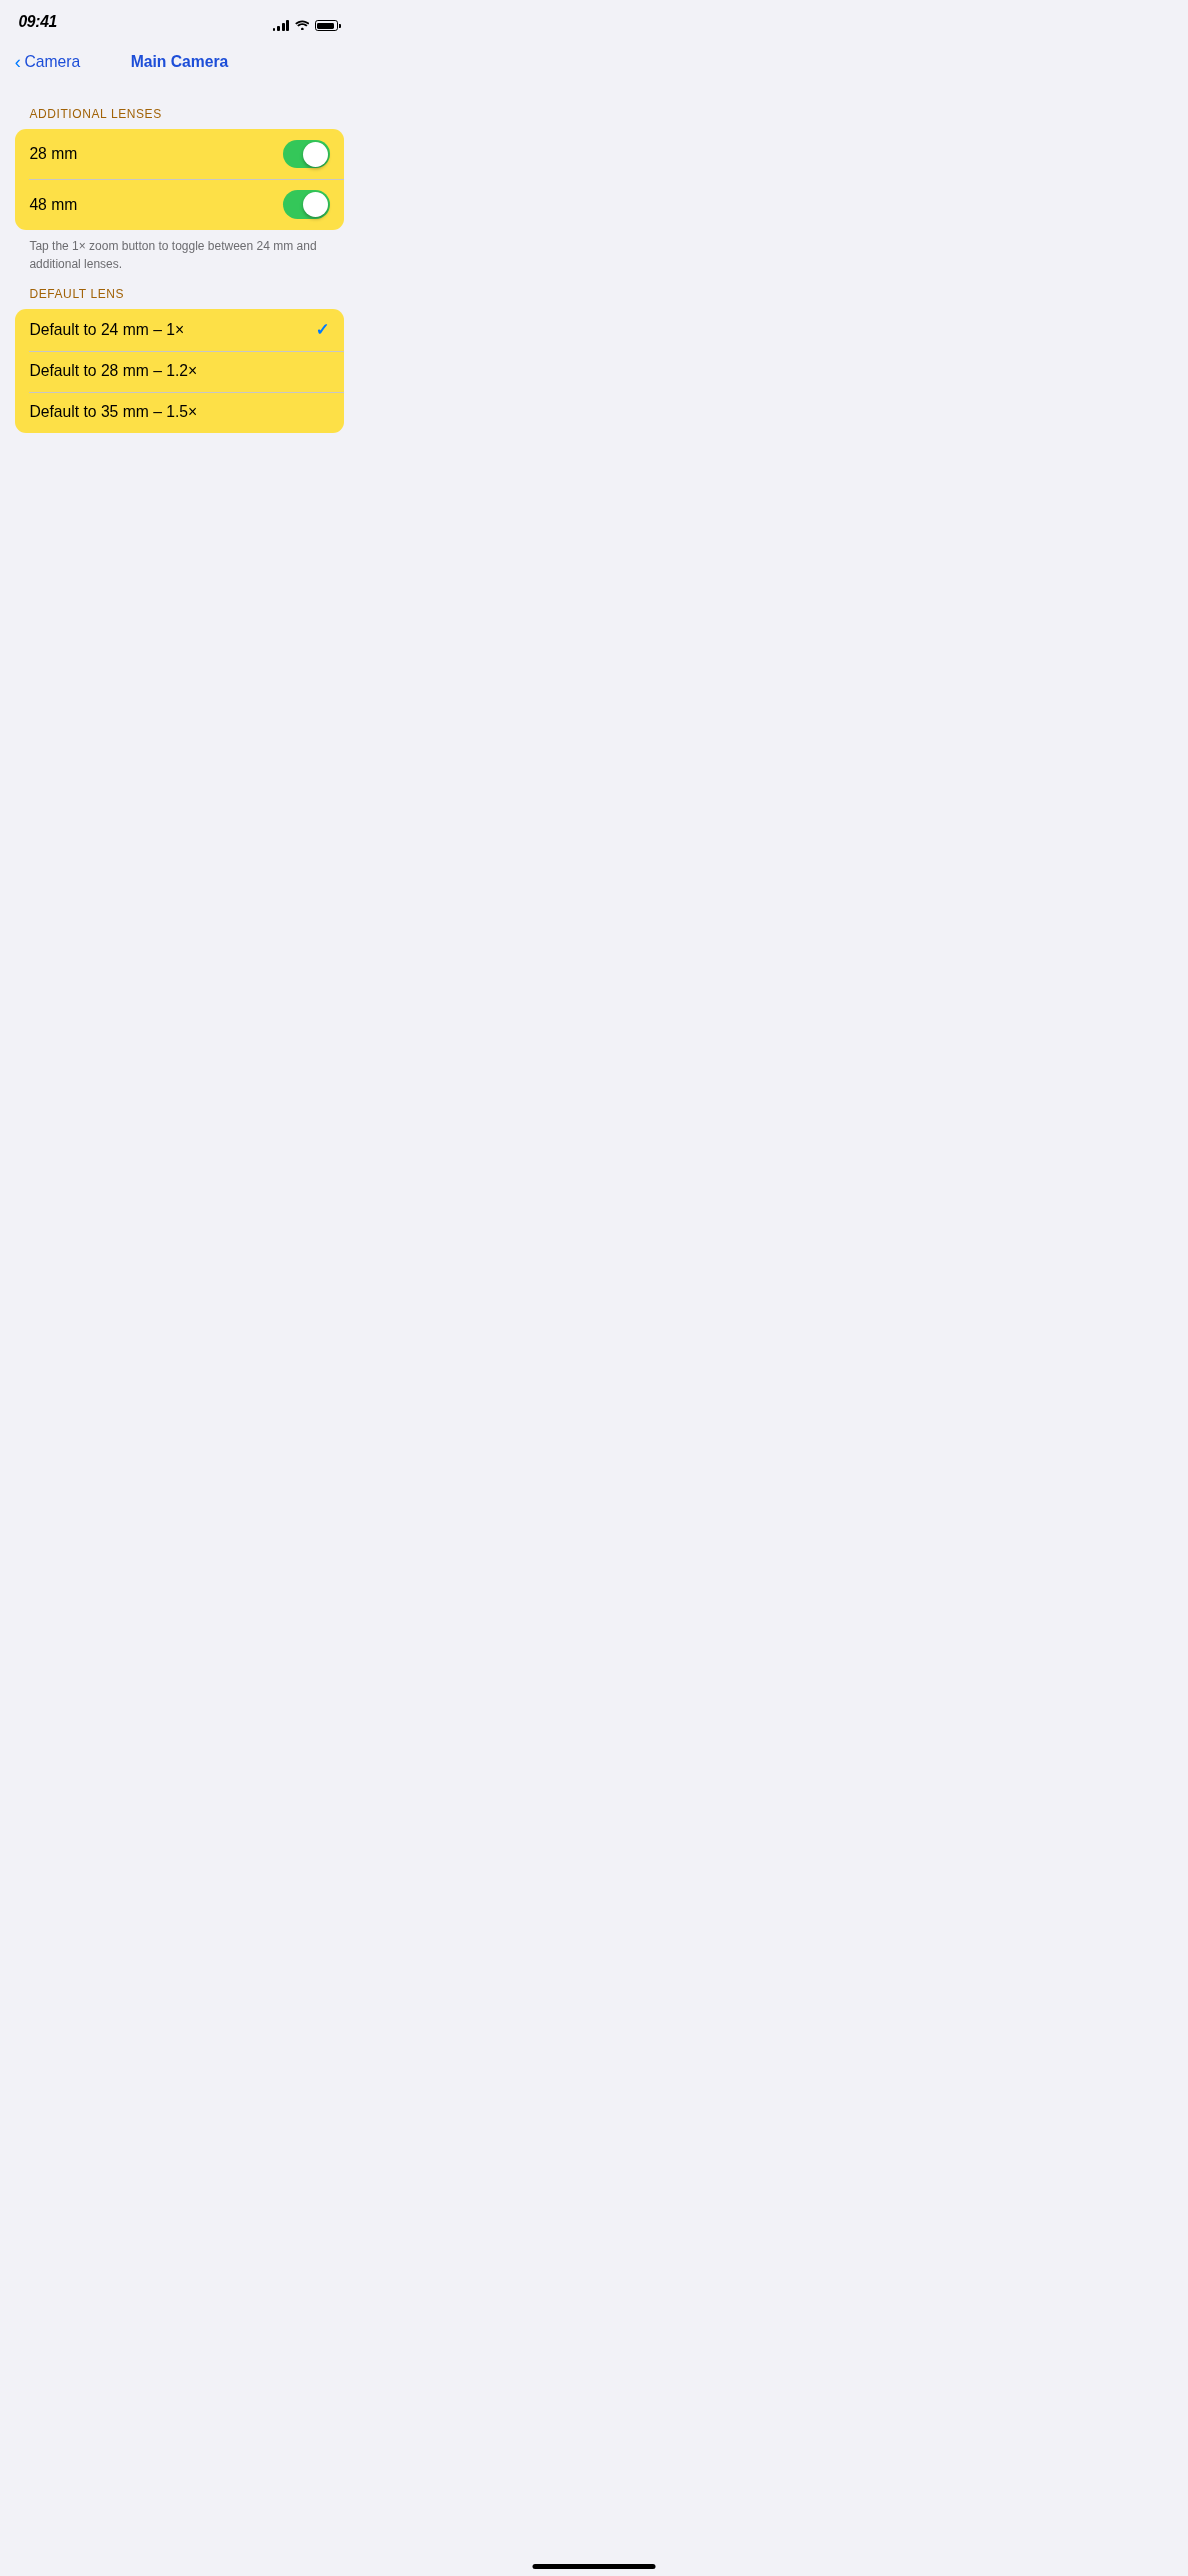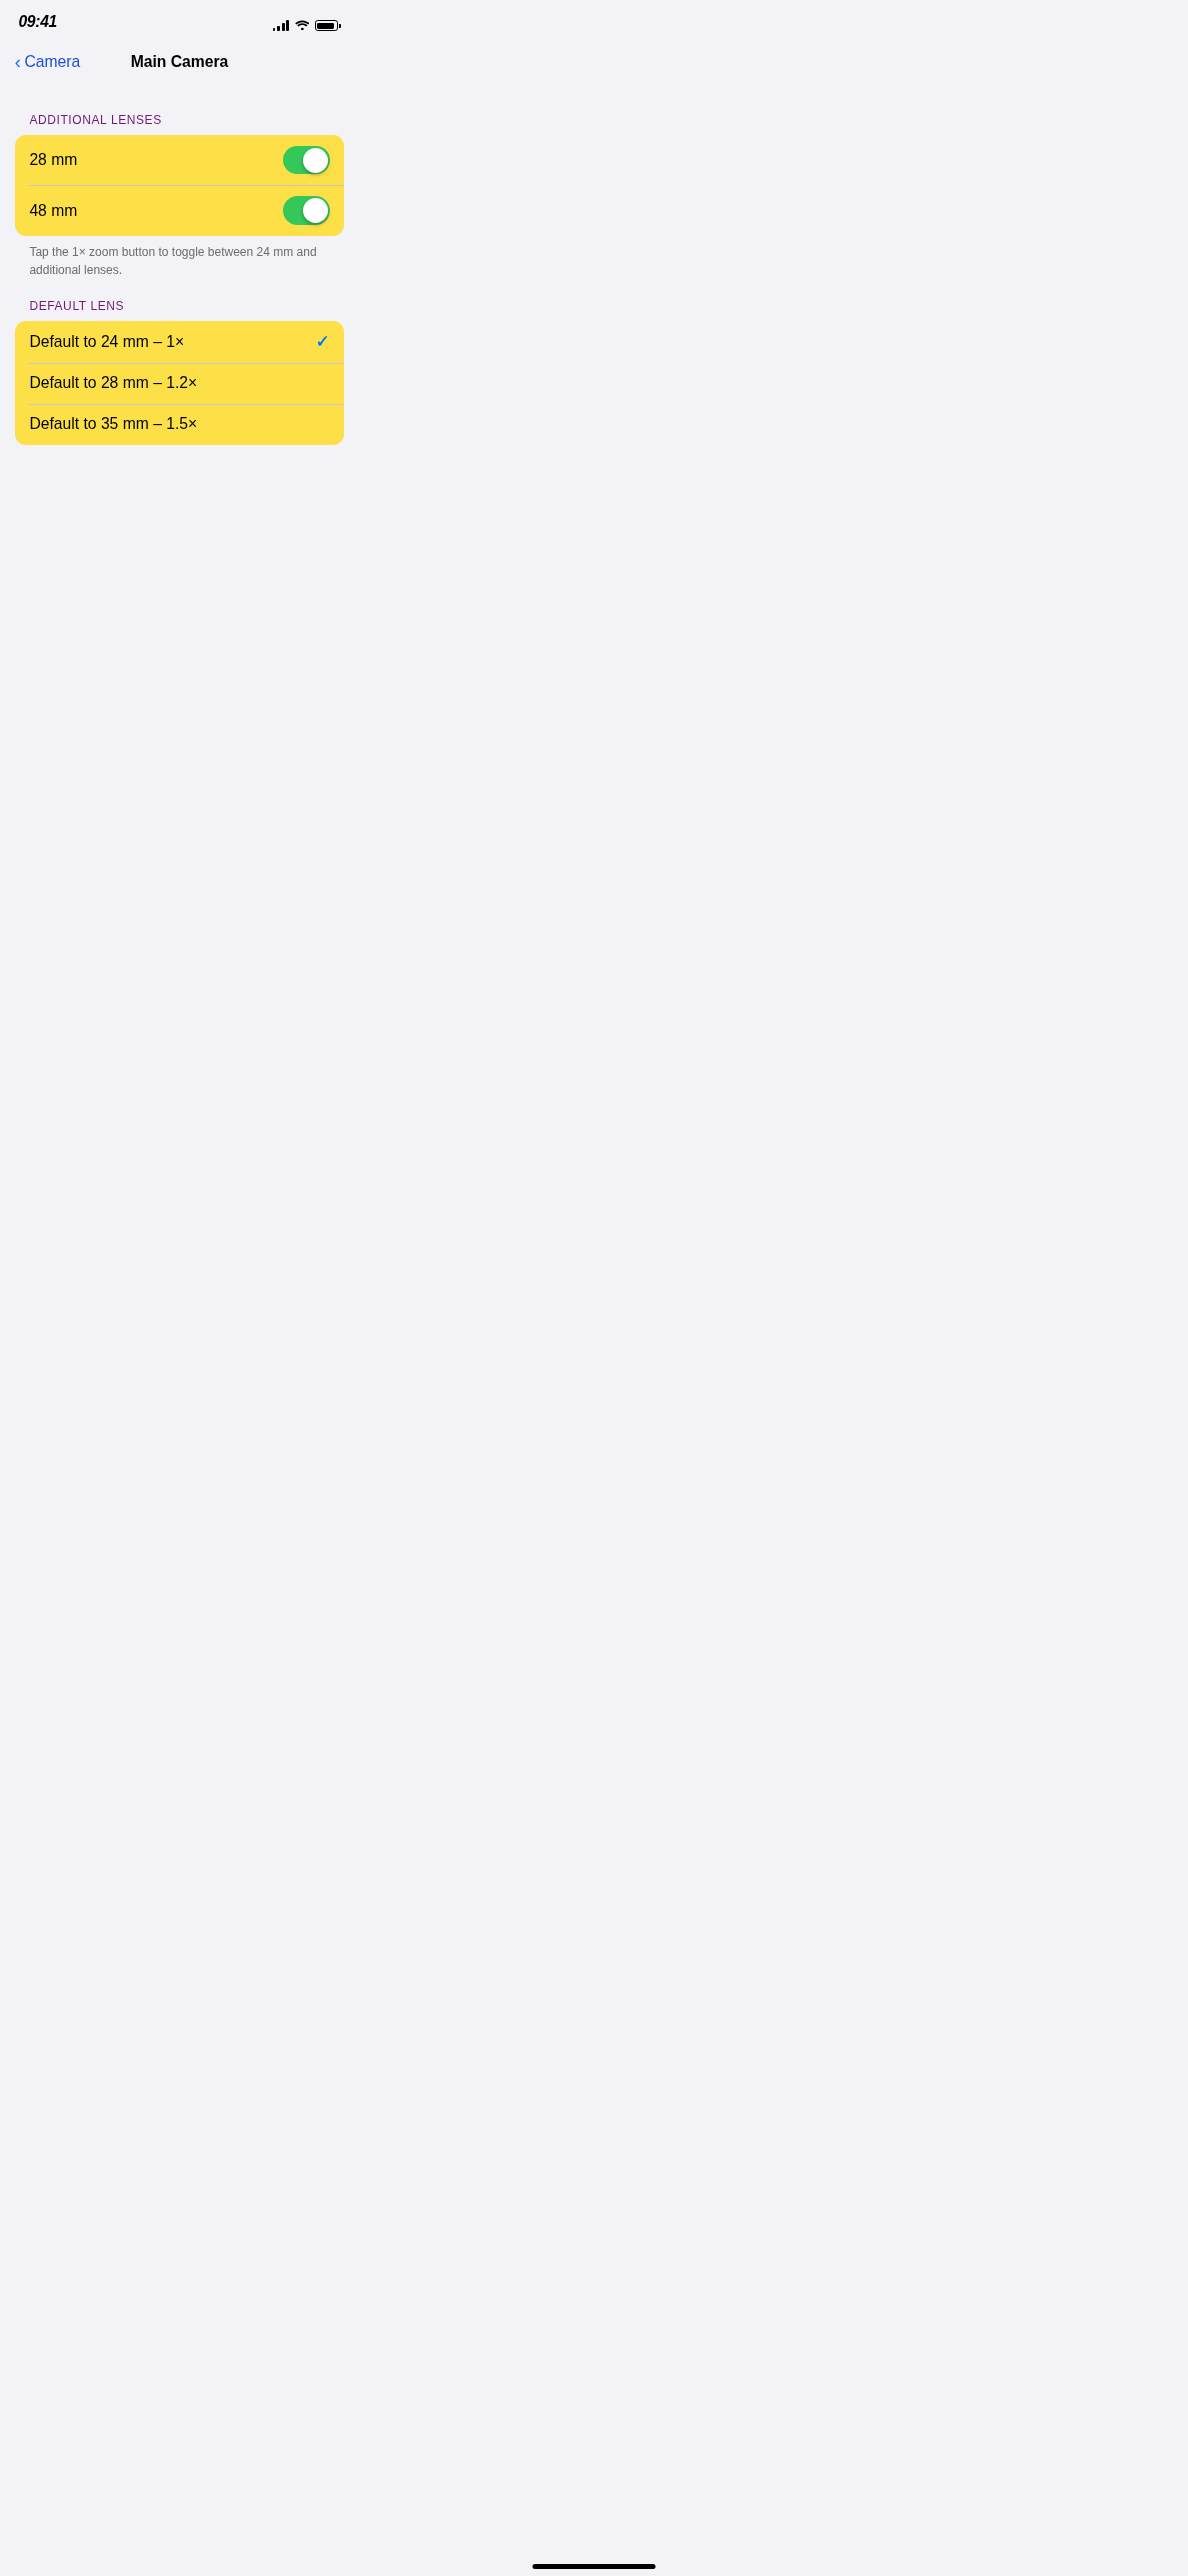--- a/index.html
+++ b/index.html
@@ -113,38 +113,38 @@
     }
 
     .nav-back-label {
       font-size: 15.7px;
       color: #1d4ed8;
     }
 
     .nav-title {
       font-size: 15.7px;
       font-weight: 600;
-      color: #000000;
+      color: #1d4ed8;
       text-align: center;
     }
 
     
     .content {
       padding: 7.4px 14.7px 0 14.7px;
     }
 
     .section-header {
       font-size: 12px;
       font-weight: 400;
-      color: #701a75;
+      color: #a16207;
       letter-spacing: 0.05em;
       text-transform: uppercase;
       padding: 0 14.7px;
       margin-bottom: 7.4px;
-      margin-top: 20px;
+      margin-top: 14px;
     }
 
     .settings-group {
       background: #fde047;
       border-radius: 11px;
       overflow: hidden;
     }
 
     .settings-row {
       display: flex;

